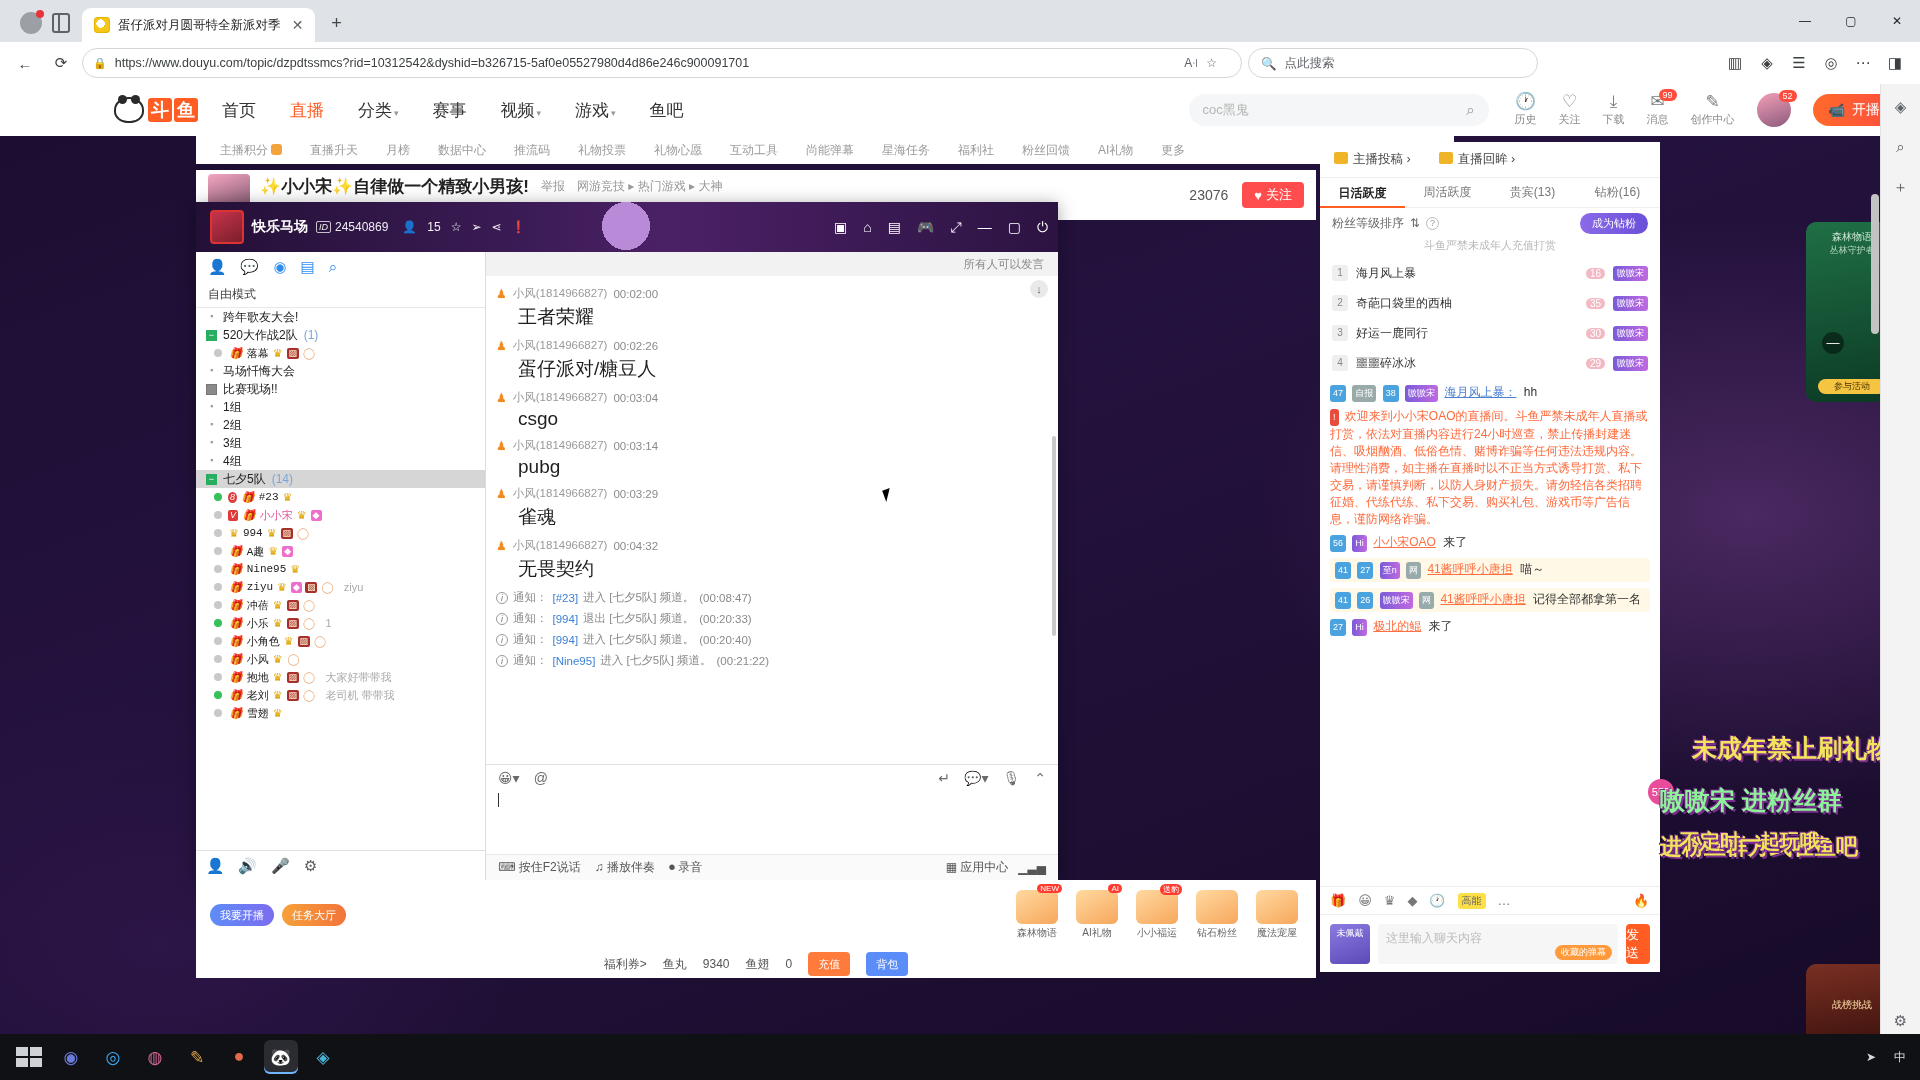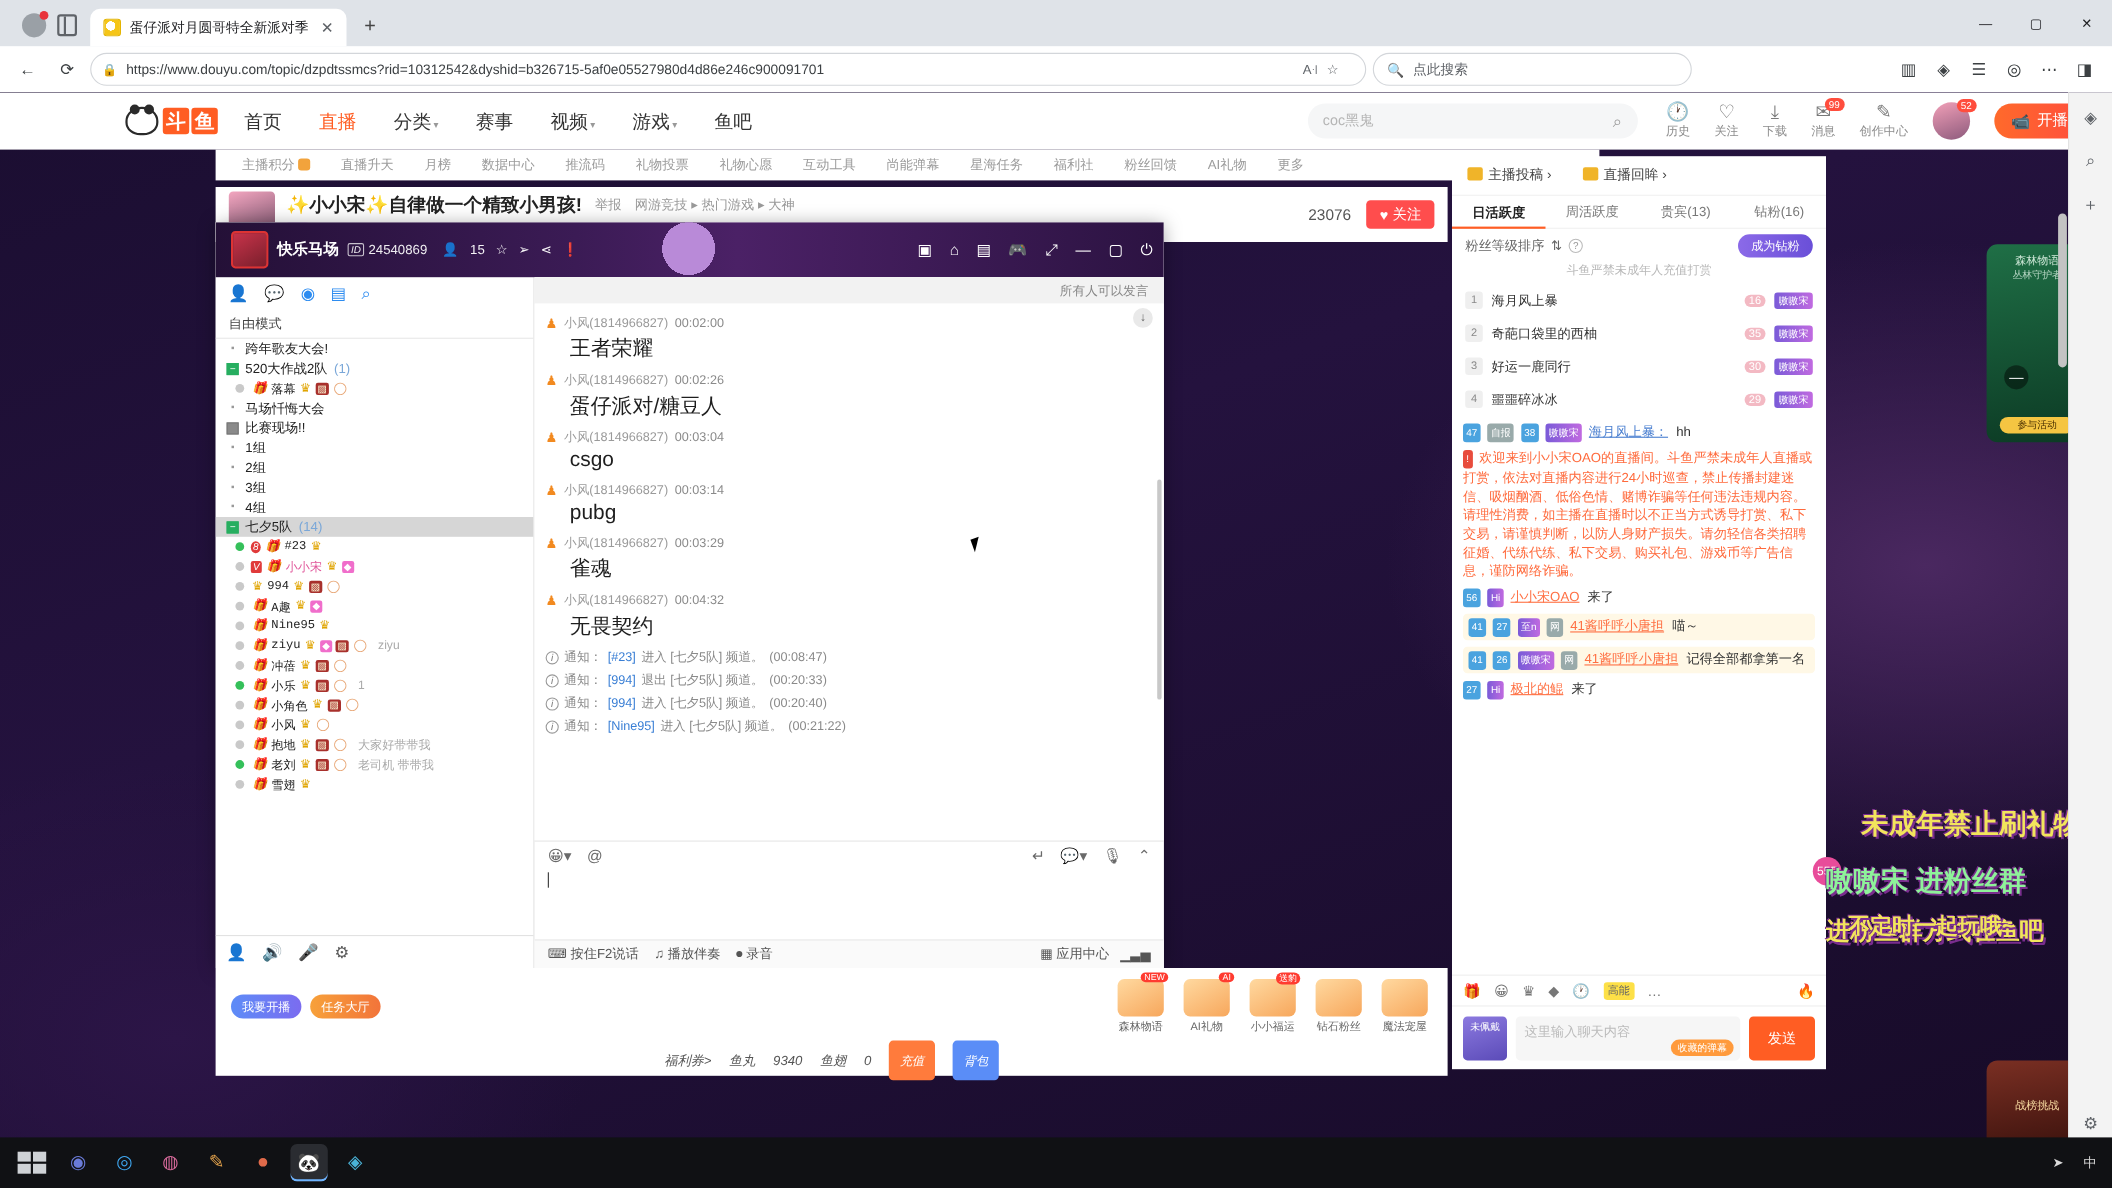--- a/index.html
+++ b/index.html
@@ -182,22 +182,22 @@
     background: #fff; display: flex; align-items: center; padding: 0 14px; gap: 10px;
   }
   .gift-left { display: flex; gap: 8px; align-items: center; }
   .gift-pill { border-radius: 12px; height: 22px; padding: 0 10px; display: flex; align-items: center; gap: 4px; font-size: 11px; color: #fff; }
   .gift-pill.blue { background: linear-gradient(90deg,#5d8cf7,#7b6cf0); }
   .gift-pill.orange { background: linear-gradient(90deg,#f7a13a,#f2743a); }
   .gift-items { margin-left: auto; display: flex; gap: 10px; align-items: flex-end; }
   .gift-item { width: 50px; text-align: center; font-size: 10px; color: #666; position: relative; }
   .gift-item .thumb { width: 42px; height: 34px; margin: 0 auto 2px; border-radius: 6px; background: linear-gradient(150deg,#ffd9a0,#f7a75c); }
   .gift-item .tag { position: absolute; top: -6px; right: 0; background: #ff3b30; color: #fff; font-size: 8px; padding: 0 3px; border-radius: 6px; }
-  .dy-walletbar { position: absolute; left: 196px; top: 866px; width: 1120px; height: 28px; background:#fff; display: flex; align-items: center; gap: 16px; font-size: 12px; color: #555; justify-content: center; font-style: italic;}
-  .wbtn { border-radius: 4px; height: 36px; padding: 0 10px; display: flex; align-items: center; font-size: 11px; color:#fff;}
+  .dy-walletbar { position: absolute; left: 196px; top: 866px; width: 1120px; height: 28px; background:#fff; display: flex; align-items: center; gap: 16px; font-size: 12px; color: #555; justify-content: center;}
+  .wbtn { border-radius: 4px; height: 24px; padding: 0 10px; display: flex; align-items: center; font-size: 11px; color:#fff;}
   .wbtn.orange { background: #ff7b3c; } .wbtn.blue { background: #5a8df7; }
 
   
   .dy-rightpanel {
     position: absolute; left: 1320px; top: 58px; width: 340px; height: 830px;
     background: #fff; display: flex; flex-direction: column; overflow: hidden;
   }
   .rp-top { height: 36px; display: flex; align-items: center; gap: 28px; padding: 0 14px; font-size: 12.5px; color: #444; border-bottom: 1px solid #f0f0f0;}
   .rp-top .icon-sq { width: 14px; height: 12px; background: #f0b429; border-radius: 2px; display: inline-block; margin-right: 5px; vertical-align: -1px;}
   .rp-tabs { height: 30px; display: flex; align-items: center; font-size: 12px; color: #777; border-bottom: 1px solid #f0f0f0;}
@@ -226,21 +226,21 @@
   .ch-highlight { background: #fff8e6; border-radius: 4px; padding: 3px 5px; }
 
   .rp-inputbar { height: 28px; border-top: 1px solid #eee; display: flex; align-items: center; gap: 12px; padding: 0 10px; font-size: 13px; color: #777;}
   .rp-inputbar .hd { background:#fde047; border-radius:3px; font-size:10px; padding:1px 4px; color:#666;}
   .rp-send {
     height: 58px; border-top: 1px solid #eee; display: flex; align-items: center; gap: 8px; padding: 0 10px;
   }
   .rp-send .lvlbox { width: 40px; height: 40px; border-radius: 4px; background: linear-gradient(160deg,#8c7ae0,#5b4bb8); color: #fff; font-size: 9px; text-align: center; padding-top: 4px; line-height: 11px; flex: none;}
   .rp-send .inp { flex: 1; height: 40px; background: #f6f6f6; border-radius: 4px; font-size: 12px; color: #bbb; padding: 6px 8px; position: relative;}
   .rp-send .inp .sub { position: absolute; right: 6px; bottom: 4px; background:#ff9a3c; color:#fff; font-size:9px; border-radius:8px; padding:1px 6px;}
-  .rp-send .sendbtn { width: 60px; height: 40px; background: #ff5d23; color: #fff; border-radius: 4px; font-size: 13px; display: flex; align-items: center; justify-content: center; flex: none;}
+  .rp-send .sendbtn { width: 24px; height: 40px; background: #ff5d23; color: #fff; border-radius: 4px; font-size: 13px; display: flex; align-items: center; justify-content: center; flex: none;}
 
   
   .promo-card { position: absolute; border-radius: 10px; overflow: hidden; }
   #promo-forest { left: 1806px; top: 138px; width: 92px; height: 180px;
     background: linear-gradient(170deg,#1f6f46,#0c3a24); color: #cfe8d8; font-size: 10px; text-align: center; padding-top: 8px; }
   #promo-forest .pf-btn { position: absolute; bottom: 8px; left: 12px; right: 12px; background:#f5c542; color:#4a3000; border-radius: 10px; font-size: 9px; line-height: 15px;}
   #promo-war { left: 1806px; top: 880px; width: 92px; height: 80px; background: linear-gradient(170deg,#7a2f23,#3b120d); color:#f7d9a0; font-size: 10px; text-align:center; padding-top: 34px;}
   .float-close { position: absolute; left: 1822px; top: 248px; width: 22px; height: 22px; border-radius: 50%; background: rgba(0,0,0,.45); color:#fff; text-align:center; line-height:22px; font-size: 13px;}
 
   

